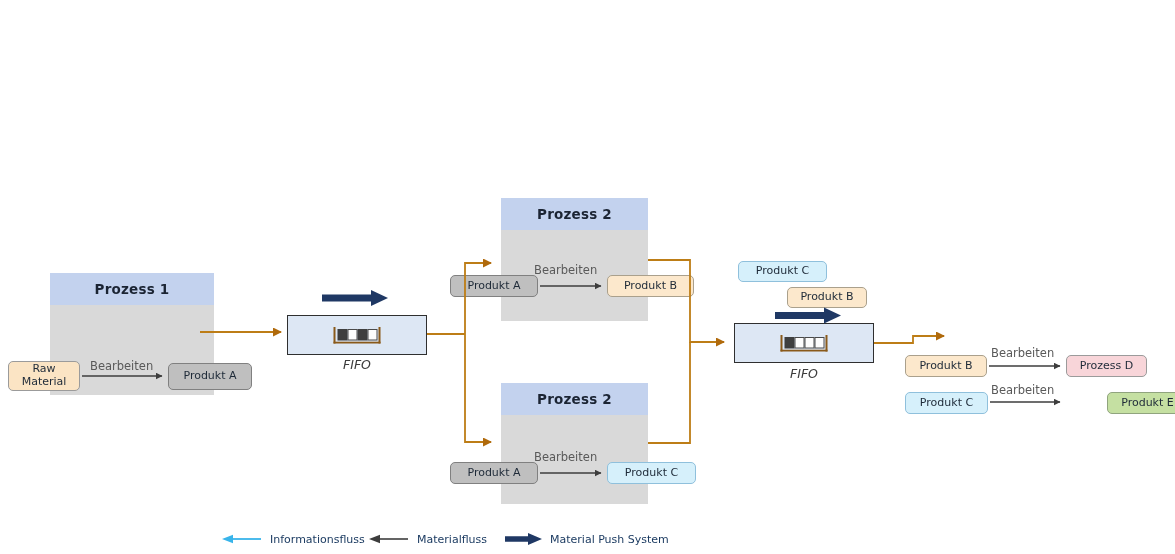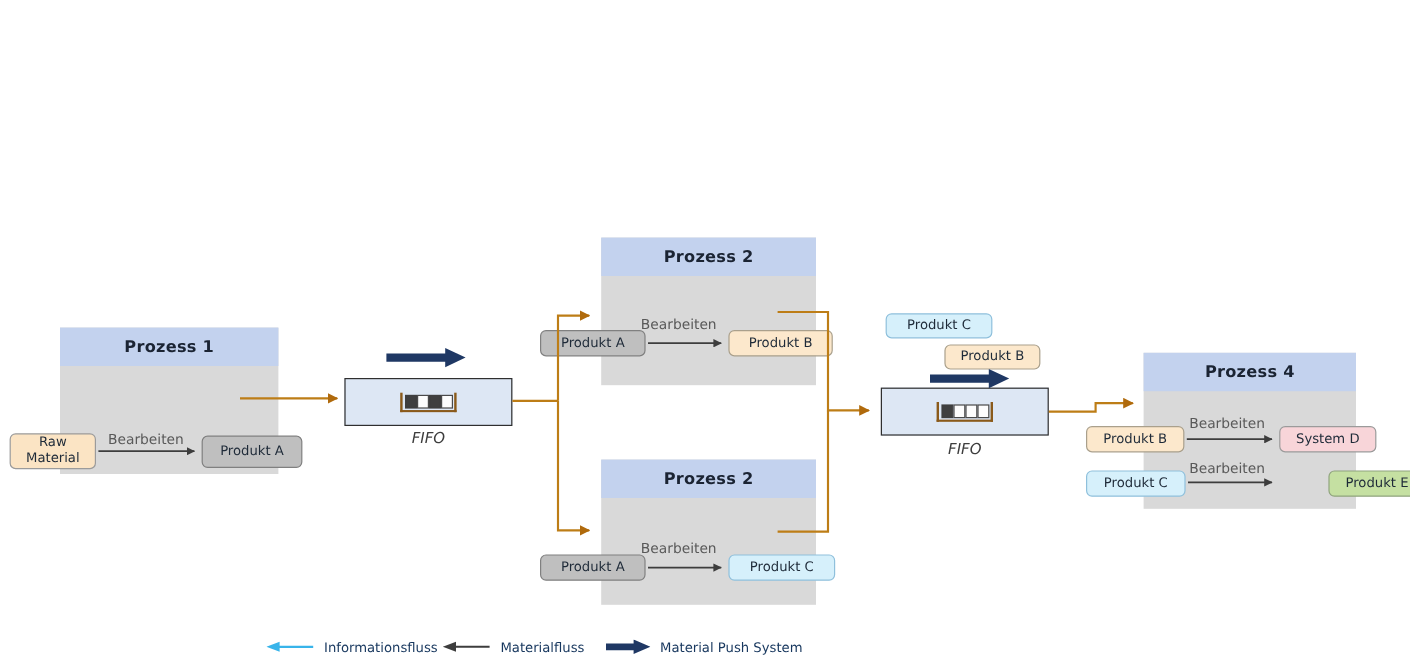--- a/index.html
+++ b/index.html
@@ -4,21 +4,21 @@
 <style>
   html,body{margin:0;padding:0;background:#fff;}
   .canvas{
     position:relative;width:1175px;height:554px;background:#ffffff;overflow:hidden;
     font-family:"DejaVu Sans","Liberation Sans",sans-serif;
   }
   .title-block{position:absolute;left:44px;top:28px;color:#1f3864;}
   .title-main{font-size:29px;font-weight:700;line-height:1.15;letter-spacing:-0.5px;}
   .title-sub{font-size:24px;font-weight:700;line-height:1.15;margin-top:5px;letter-spacing:-0.5px;}
 
-  .process{position:absolute;background:#d9d9d9;padding-left:32px;}
+  .process{position:absolute;background:#d9d9d9;}
   .process-header{
     position:absolute;left:0;top:0;width:100%;height:32px;background:#c3d2ee;
     display:flex;align-items:center;justify-content:center;
     font-size:13.5px;font-weight:700;color:#1b2433;letter-spacing:0.2px;
   }
 
   .chip{
     position:absolute;border:1px solid #999;border-radius:5px;
     display:flex;align-items:center;justify-content:center;text-align:center;
     font-size:11px;color:#1e2a38;line-height:1.15;box-sizing:border-box;
@@ -44,35 +44,32 @@
   .overlay{position:absolute;left:0;top:0;pointer-events:none;}
 </style>
 </head>
 <body>
 
 <div class="canvas">
 
   <div class="title-block">
   </div>
 
-  <div class="process" style="left: 50px; top: 273px; width: 150px; height: 122px; background-color: rgb(217, 217, 217);">
+  <div class="process" style="left: 50px; top: 273px; width: 164px; height: 122px; background-color: rgb(217, 217, 217);">
     <div class="process-header" style="background-color: rgb(195, 210, 238);">Prozess 1</div>
   </div>
 
   <div class="process" style="left: 501px; top: 198px; width: 147px; height: 123px; background-color: rgb(217, 217, 217);">
     <div class="process-header" style="background-color: rgb(195, 210, 238);">Prozess 2</div>
   </div>
 
   <div class="process" style="left: 501px; top: 383px; width: 147px; height: 121px; background-color: rgb(217, 217, 217);">
     <div class="process-header" style="background-color: rgb(195, 210, 238);">Prozess 2</div>
   </div>
 
-  <div class="process" style="left: 953px; top: 294px; width: 145px; height: 130px; background-color: rgb(217, 217, 217);">
-    <div class="process-header" style="background-color: rgb(195, 210, 238);">Prozess 4</div>
-  </div>
 
   <div class="fifo-box" style="left:287px;top:315px;width:140px;height:40px">
     <svg width="48" height="17" viewBox="0 0 48 17">
       <rect x="0.5" y="0" width="2" height="16.5" fill="#8a5a1a"></rect>
       <rect x="45.5" y="0" width="2" height="16.5" fill="#8a5a1a"></rect>
       <rect x="0.5" y="14.7" width="47" height="1.8" fill="#8a5a1a"></rect>
       <rect x="5" y="2.5" width="9" height="10.5" fill="#3f3f3f" stroke="#3f3f3f"></rect>
       <rect x="15" y="2.5" width="9" height="10.5" fill="#fdfdfd" stroke="#4a4a4a"></rect>
       <rect x="25" y="2.5" width="9" height="10.5" fill="#3f3f3f" stroke="#3f3f3f"></rect>
       <rect x="35" y="2.5" width="9" height="10.5" fill="#fdfdfd" stroke="#4a4a4a"></rect>
@@ -95,21 +92,21 @@
 
   <div class="chip" style="left: 8px; top: 361px; width: 72px; height: 30px; background-color: rgb(251, 228, 196); border-color: rgb(155, 155, 155);">Raw Material</div>
   <div class="chip" style="left: 168px; top: 363px; width: 84px; height: 27px; background-color: rgb(191, 191, 191); border-color: rgb(128, 128, 128);">Produkt A</div>
   <div class="chip" style="left: 450px; top: 275px; width: 88px; height: 22px; background-color: rgb(191, 191, 191); border-color: rgb(128, 128, 128);">Produkt A</div>
   <div class="chip" style="left: 607px; top: 275px; width: 87px; height: 22px; background-color: rgb(252, 232, 204); border-color: rgb(170, 160, 140);">Produkt B</div>
   <div class="chip" style="left: 450px; top: 462px; width: 88px; height: 22px; background-color: rgb(191, 191, 191); border-color: rgb(128, 128, 128);">Produkt A</div>
   <div class="chip" style="left: 607px; top: 462px; width: 89px; height: 22px; background-color: rgb(214, 240, 251); border-color: rgb(143, 192, 220);">Produkt C</div>
   <div class="chip" style="left: 738px; top: 261px; width: 89px; height: 21px; background-color: rgb(214, 240, 251); border-color: rgb(143, 192, 220);">Produkt C</div>
   <div class="chip" style="left: 787px; top: 287px; width: 80px; height: 21px; background-color: rgb(252, 232, 204); border-color: rgb(170, 160, 140);">Produkt B</div>
   <div class="chip" style="left: 905px; top: 355px; width: 82px; height: 22px; background-color: rgb(252, 232, 204); border-color: rgb(170, 160, 140);">Produkt B</div>
-  <div class="chip" style="left: 1066px; top: 355px; width: 81px; height: 22px; background-color: rgb(248, 213, 217); border-color: rgb(155, 155, 155);">System D</div>
+  <div class="chip" style="left: 1066px; top: 355px; width: 81px; height: 22px; background-color: rgb(248, 213, 217); border-color: rgb(155, 155, 155);">Prozess D</div>
   <div class="chip" style="left: 905px; top: 392px; width: 83px; height: 22px; background-color: rgb(214, 240, 251); border-color: rgb(143, 192, 220);">Produkt C</div>
   <div class="chip" style="left: 1066px; top: 392px; width: 81px; height: 22px; background-color: rgb(197, 224, 162); border-color: rgb(144, 164, 126); margin-left: 41px;">Produkt E</div>
 
   <div class="action-label" style="left:90px;top:359px">Bearbeiten</div>
   <div class="action-label" style="left:534px;top:263px">Bearbeiten</div>
   <div class="action-label" style="left:534px;top:450px">Bearbeiten</div>
   <div class="action-label" style="left:991px;top:346px">Bearbeiten</div>
   <div class="action-label" style="left:991px;top:383px">Bearbeiten</div>
 
   <svg class="overlay" width="1175" height="554" viewBox="0 0 1175 554">

